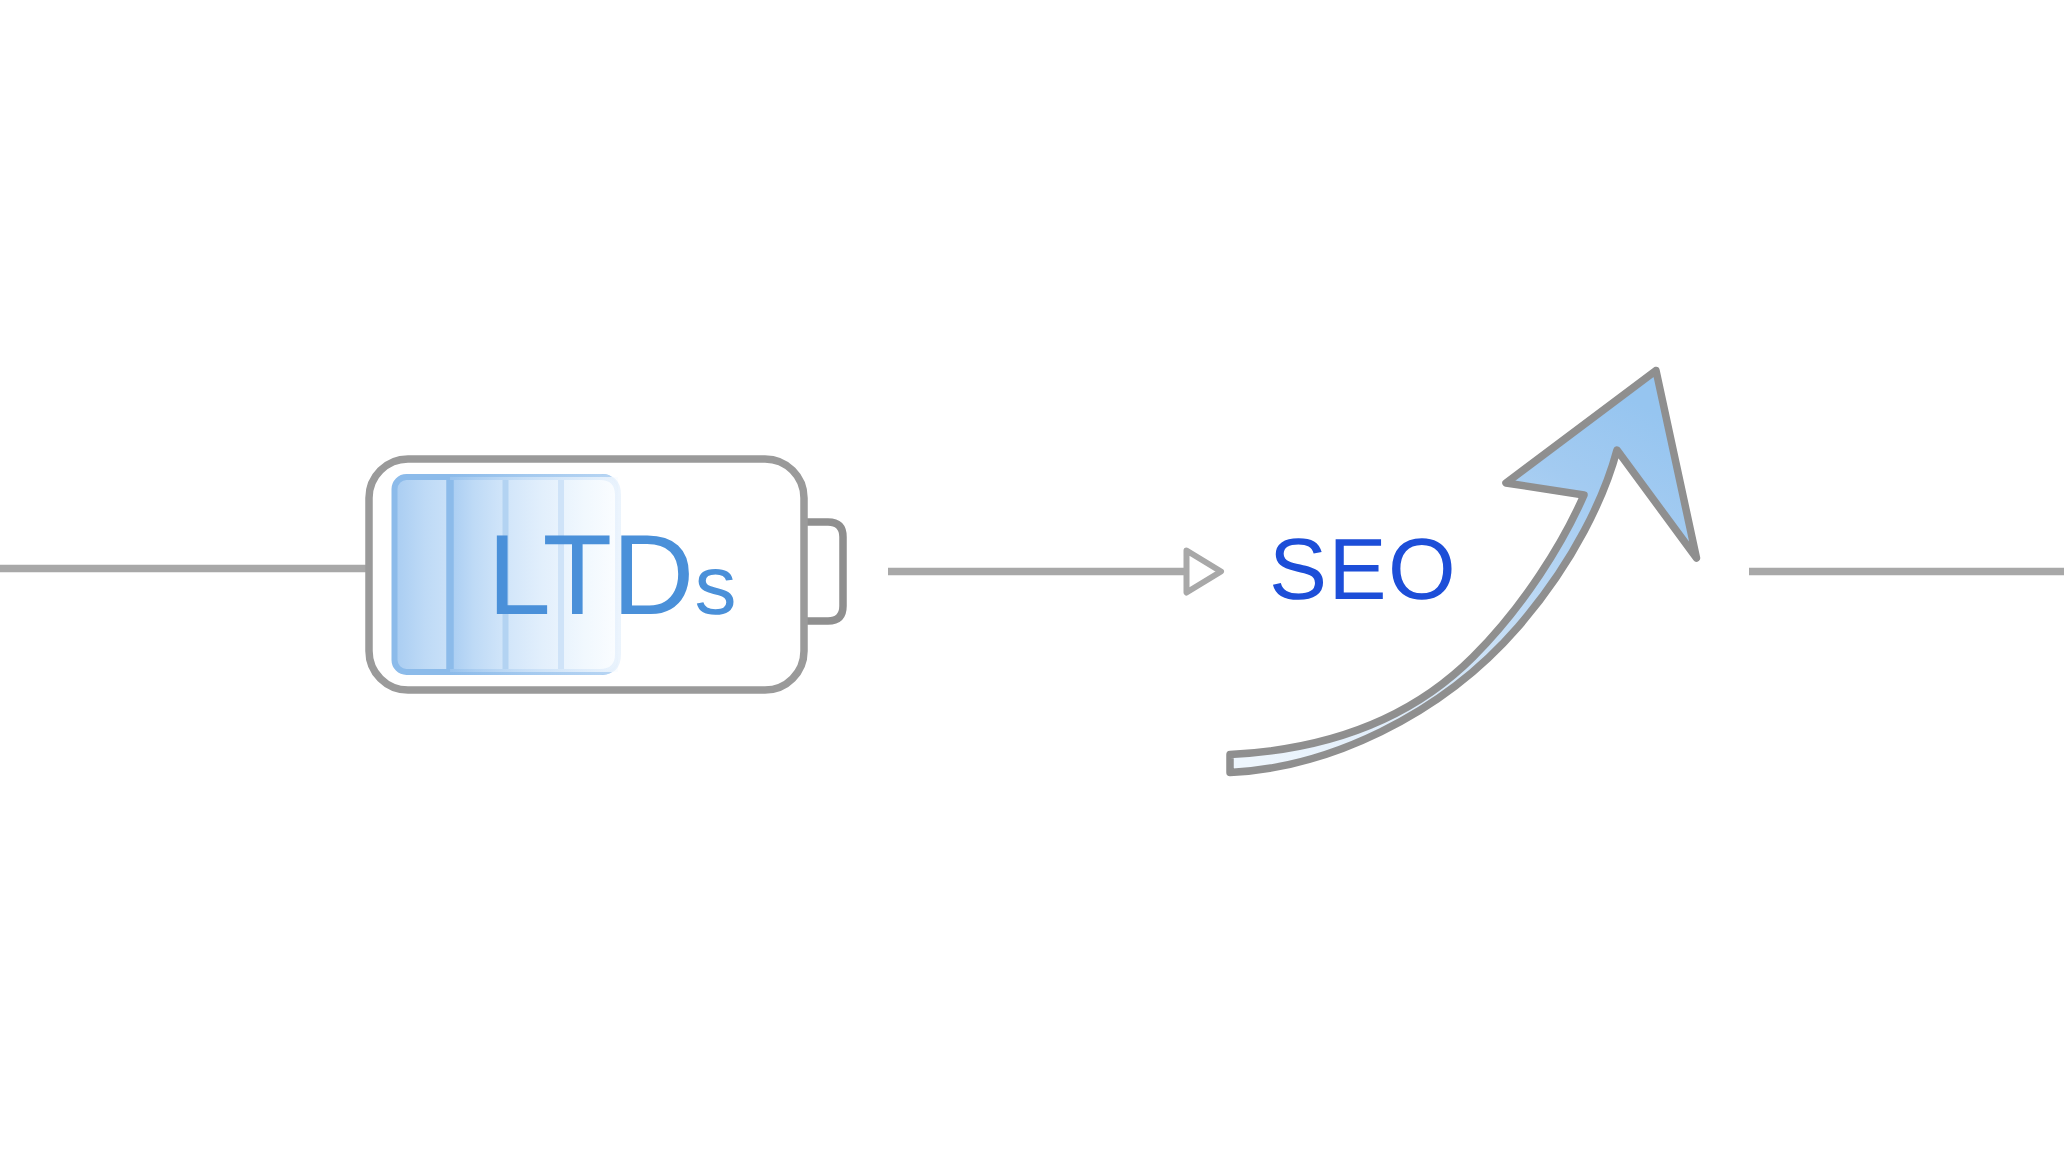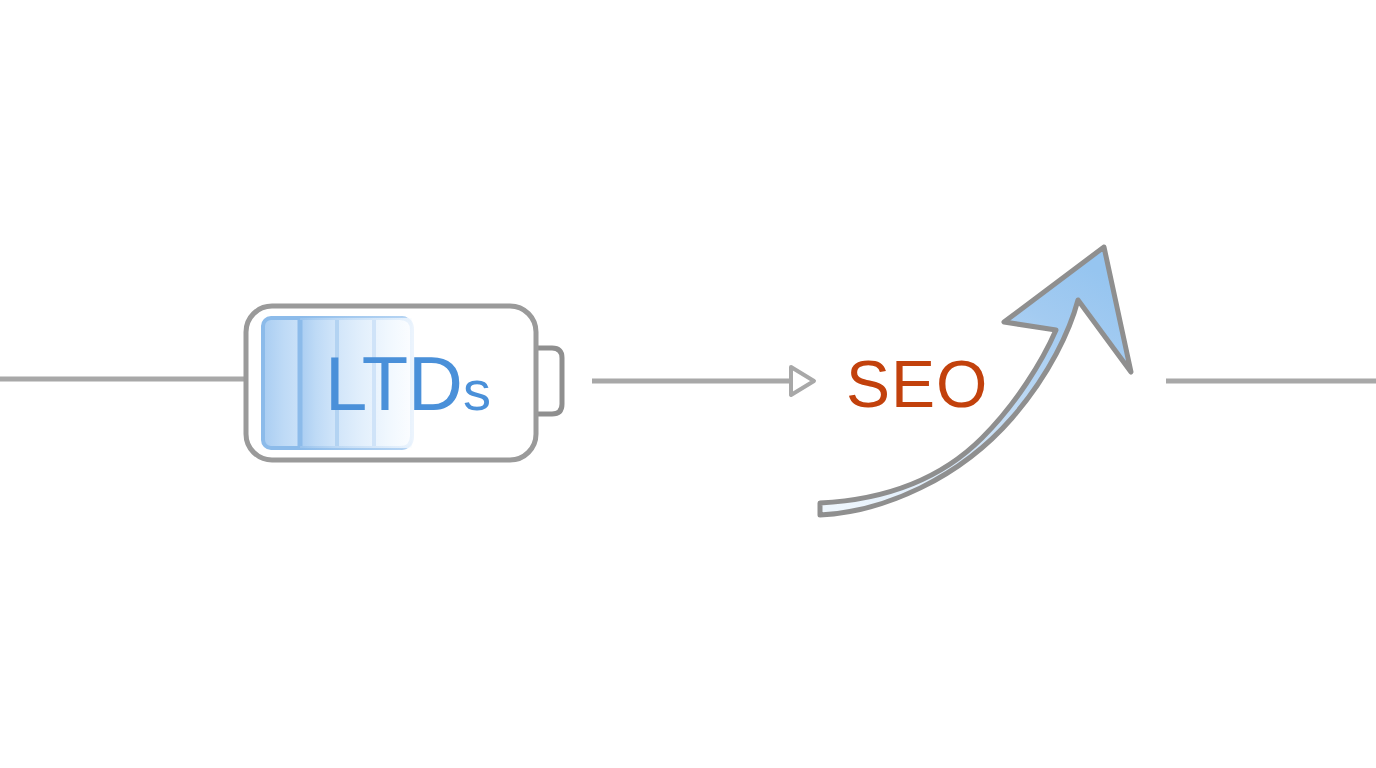--- a/index.html
+++ b/index.html
@@ -39,22 +39,22 @@
     font-size: 76px;
     color: #4a90d9;
     letter-spacing: 0px;
   }
   #ltds-label .small-s {
     font-size: 56px;
   }
   #seo-label {
     left: 846px;
     top: 346px;
-    font-size: 66px;
-    color: #c2410c;
+    font-size: 58px;
+    color: #1d4ed8;
     letter-spacing: 1px;
   }
 </style>
 </head>
 <body>
 
 <div id="stage">
 
   <svg class="layer" viewBox="0 0 1376 768">
     <defs>

